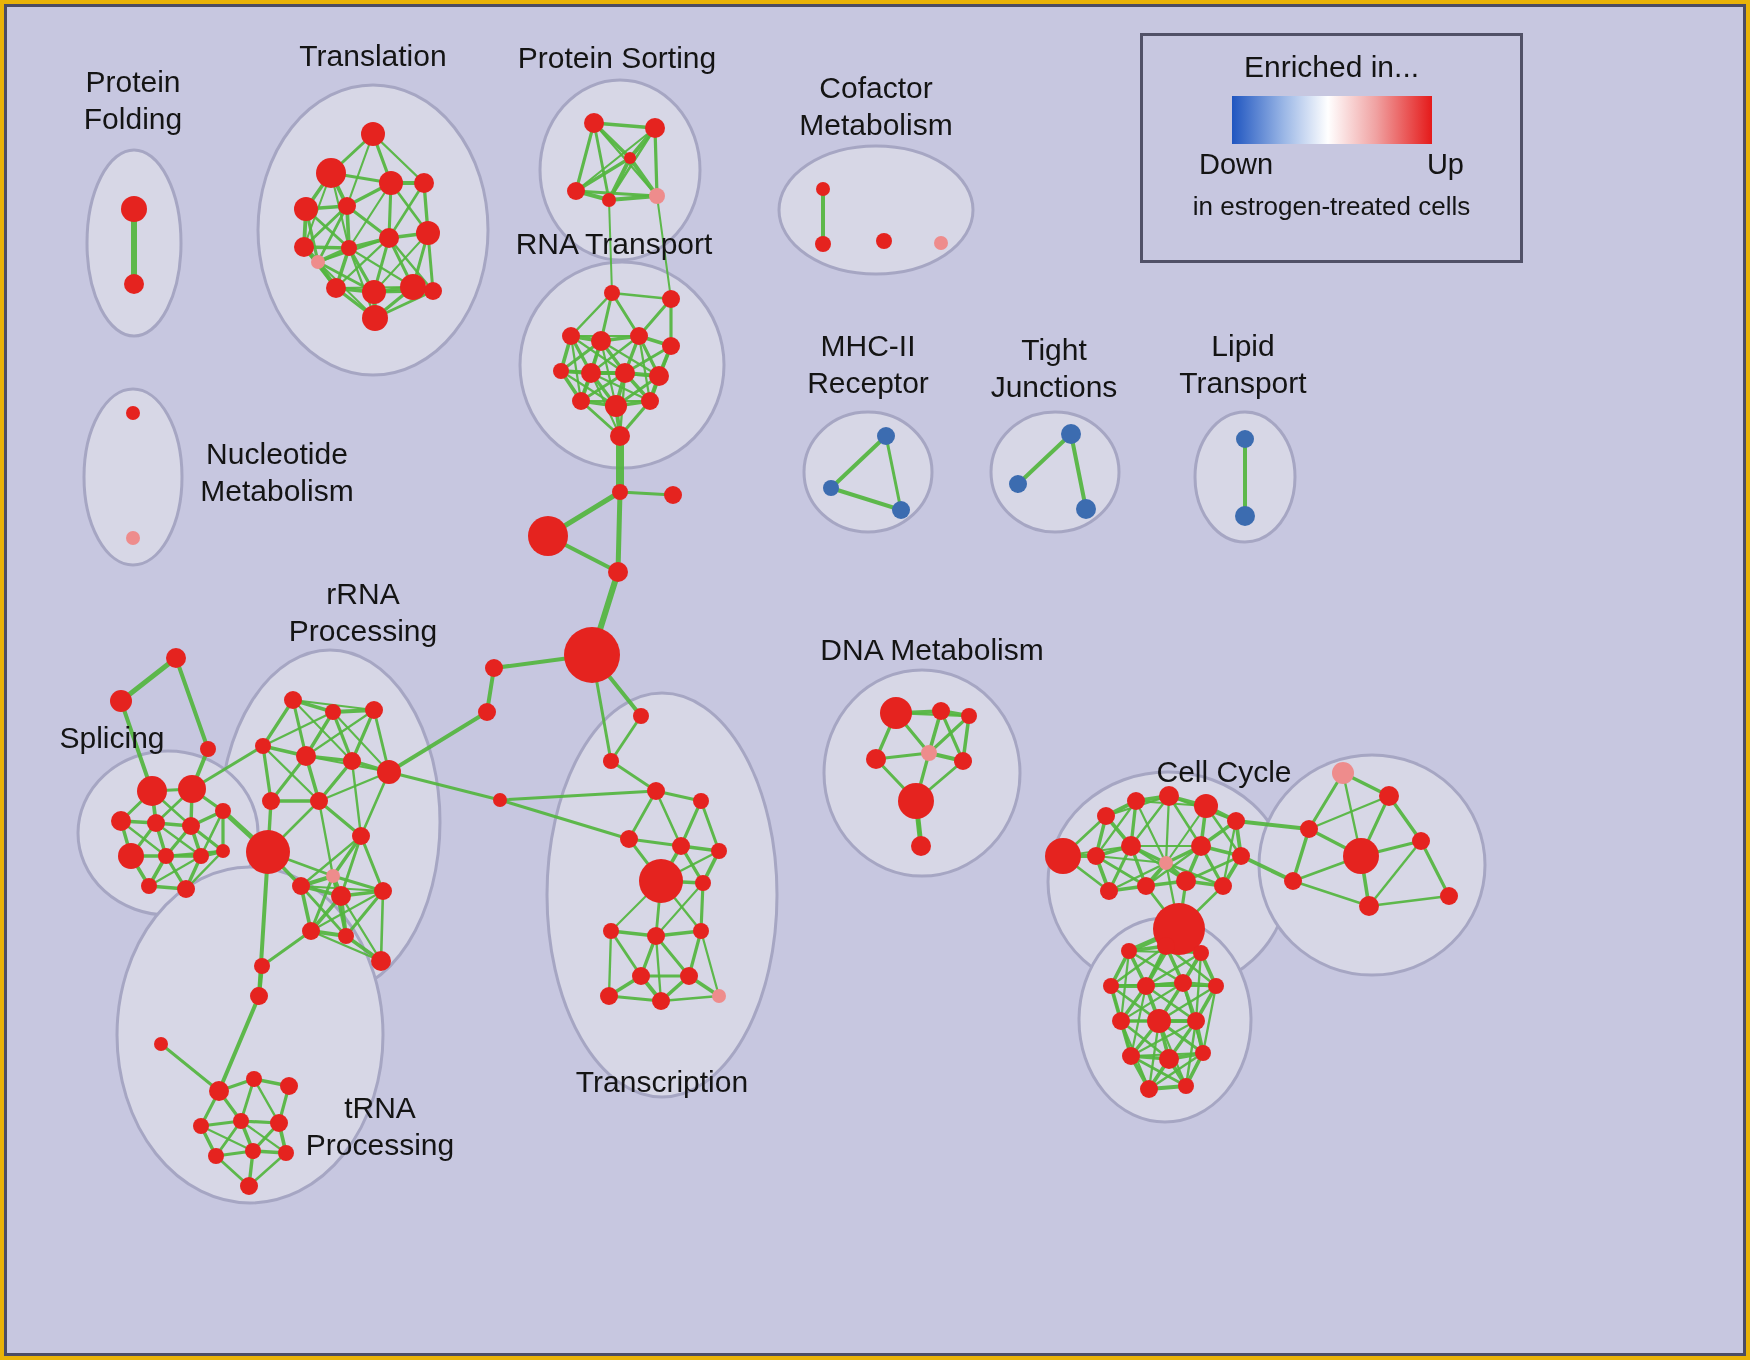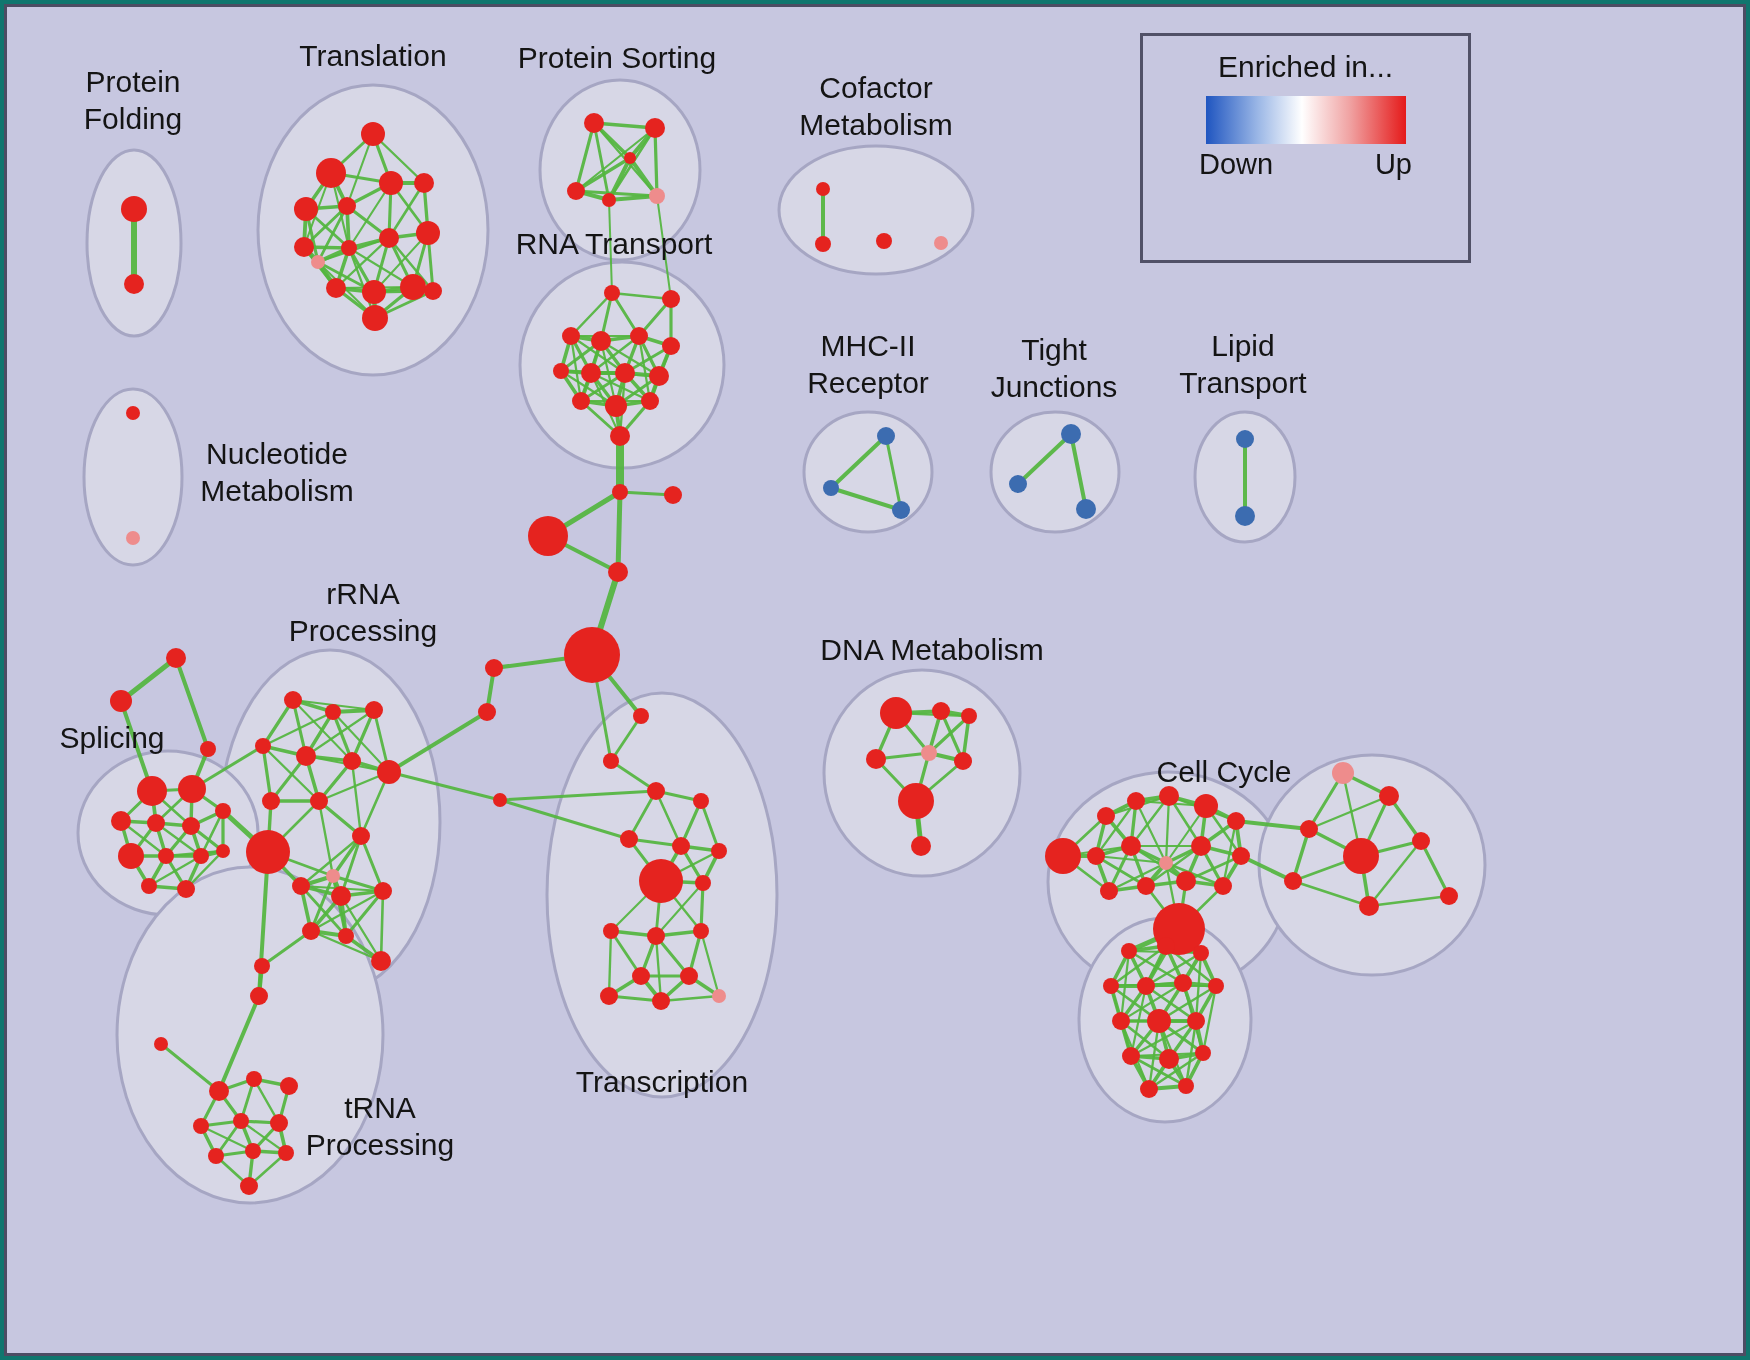--- a/index.html
+++ b/index.html
@@ -1,25 +1,25 @@
 <!DOCTYPE html>
 <html><head>
 <meta charset="utf-8">
 <style>
   html,body{margin:0;padding:0;background:#ffffff;}
   .stage{position:relative;width:1750px;height:1360px;overflow:hidden;
-         font-family:"Liberation Sans",sans-serif;background:#0f766e;}
+         font-family:"Liberation Sans",sans-serif;background:#eab308;}
   .figure-bg{position:absolute;left:4px;top:4px;width:1742px;height:1352px;
              box-sizing:border-box;border:3px solid #4c4c63;background:#c7c7e0;}
   svg#net{position:absolute;left:0;top:0;}
   #labels{position:absolute;left:0;top:0;width:1750px;height:1360px;pointer-events:none;}
   #labels .cluster-label{position:absolute;transform:translateX(-50%);
       text-align:center;font-size:30px;line-height:1.22;color:#141414;
       white-space:pre-line;}
-  .legend{position:absolute;left:1140px;top:33px;width:331px;height:230px;
+  .legend{position:absolute;left:1140px;top:33px;width:383px;height:230px;
       box-sizing:border-box;border:3px solid #515167;text-align:center;color:#141414;}
   .legend-title{font-size:30px;margin-top:14px;}
   .legend-gradient{width:200px;height:48px;margin:12px auto 4px auto;}
   .legend-row{display:flex;justify-content:space-between;padding:0 56px;
       font-size:29px;margin-top:2px;}
   .legend-caption{font-size:26px;line-height:1.32;}
   .legend-caption.first{margin-top:8px;}
 </style>
 </head>
 <body>
@@ -693,14 +693,15 @@
       <div class="cluster-label" style="left: 1180px; top: 754px; color: rgb(20, 20, 20); margin-left: 44px;">Cell Cycle</div>
     </div>
 
   <div class="legend">
     <div class="legend-title">Enriched in...</div>
     <div class="legend-gradient" style="background: linear-gradient(90deg, rgb(31, 85, 192) 0%, rgb(155, 183, 230) 26%, rgb(255, 255, 255) 48%, rgb(240, 162, 162) 72%, rgb(229, 26, 26) 100%);"></div>
     <div class="legend-row">
       <span>Down</span>
       <span>Up</span>
     </div>
+    <div class="legend-caption first">in estrogen-treated cells</div>
   </div>
 </div>
 
 </body></html>

